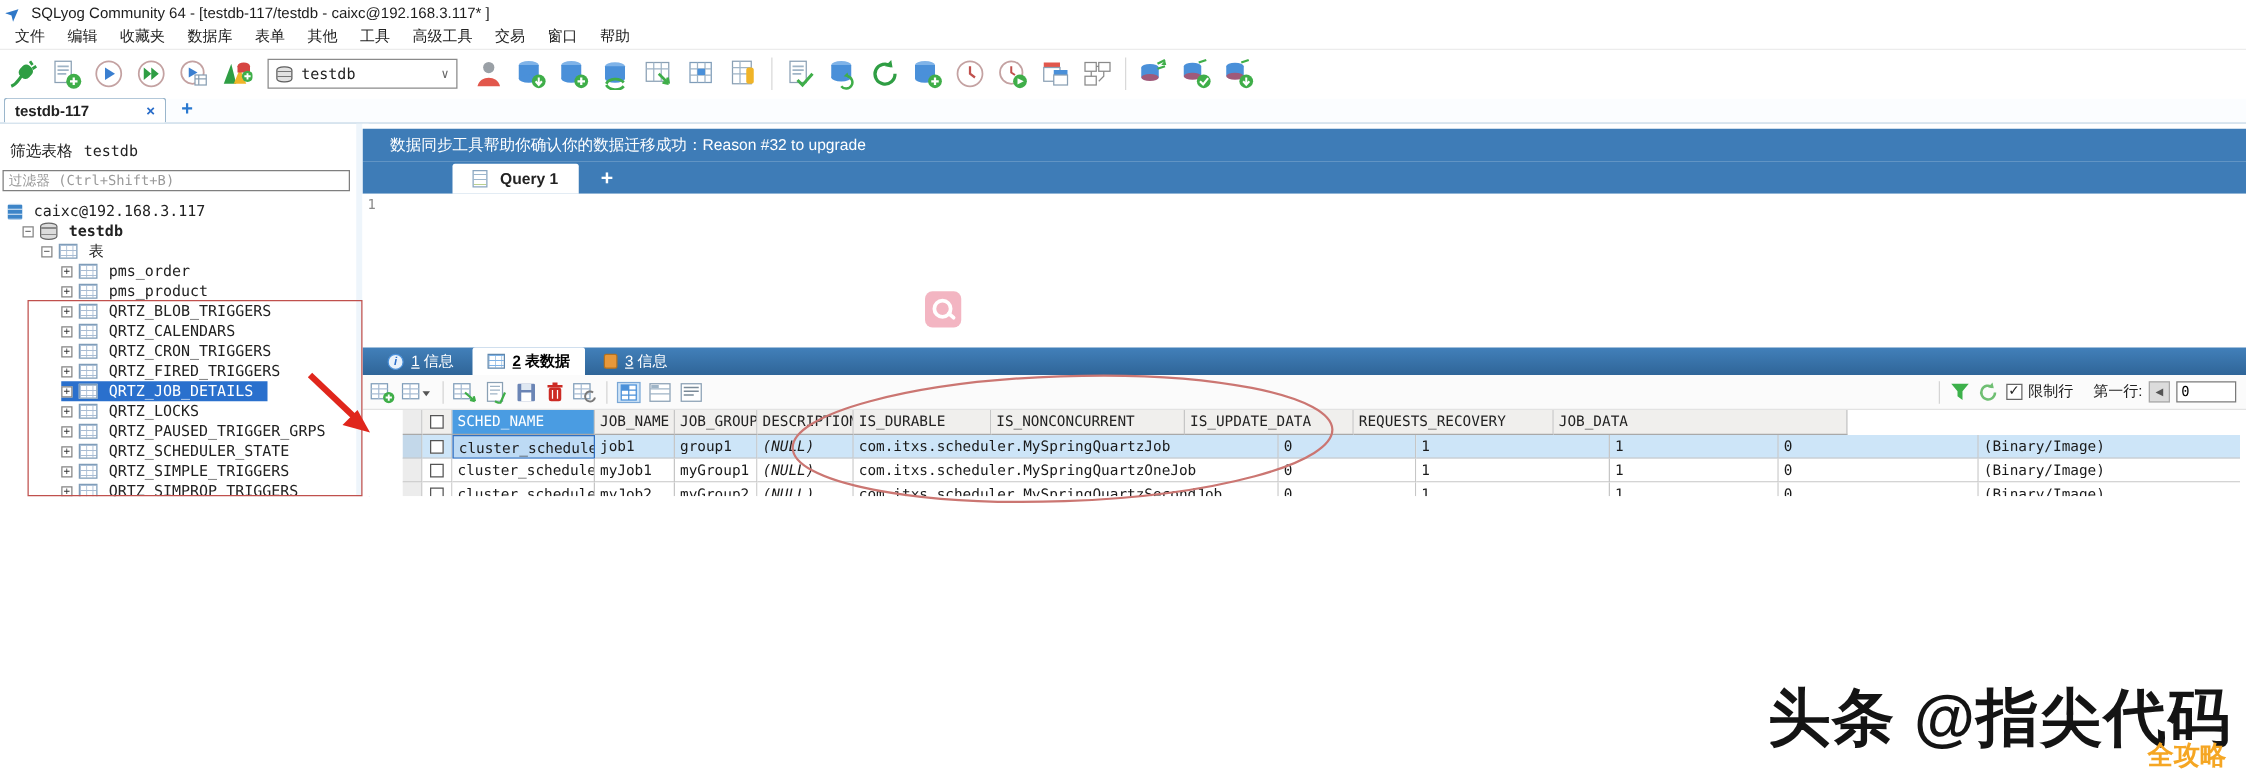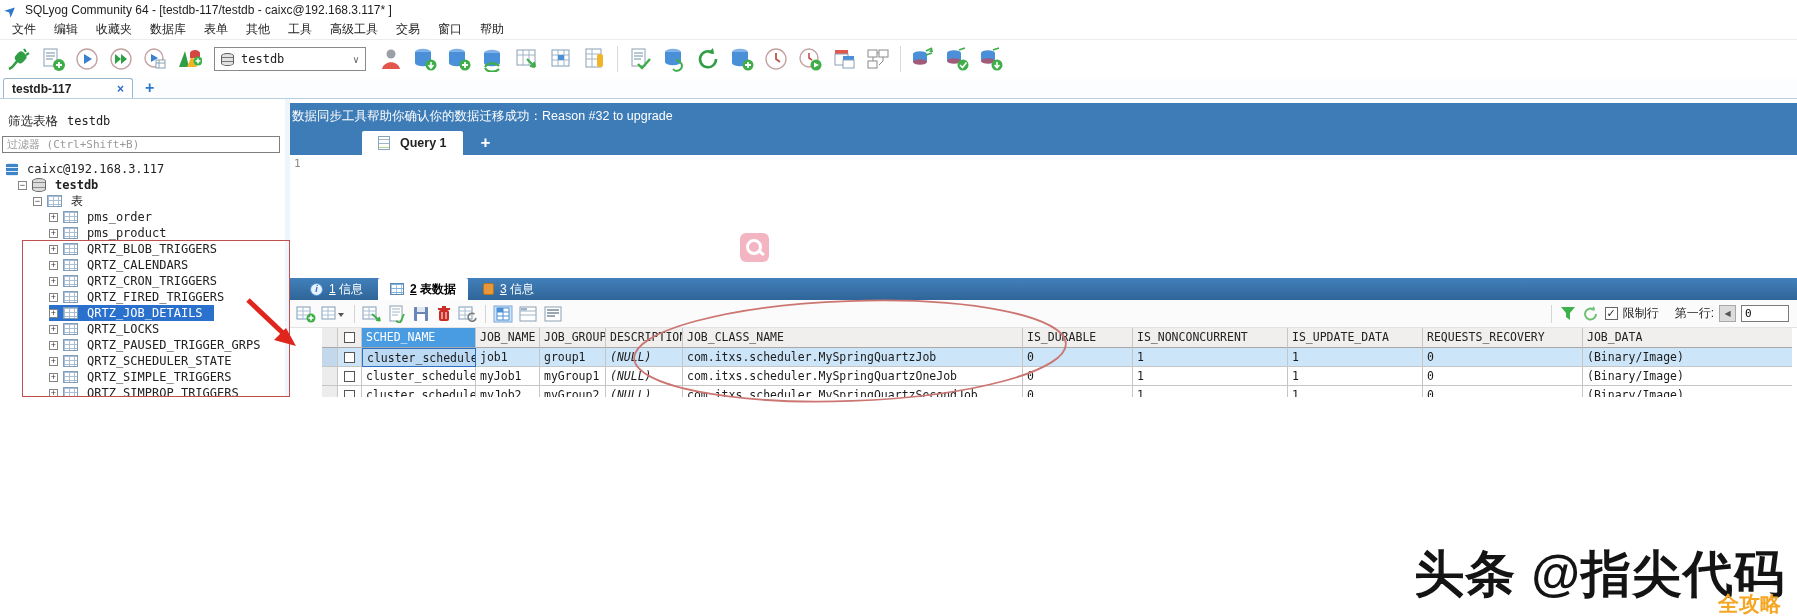--- a/index.html
+++ b/index.html
@@ -66,21 +66,21 @@
                 background-image:linear-gradient(rgba(255,255,255,.85) 1px,transparent 1px); background-size:100% 4px; }
   .tlabel { padding:0 3px; }
   .b { font-weight:bold; }
   .trow.sel .rowbody { background:#2a70cd; color:#fff; }
 
   .splitter { position:absolute; left:285px; top:0; width:5px; height:298px; background:#eef5fb; }
 
   
   .right-panel { position:absolute; left:290px; top:0; right:0; height:298px; overflow:hidden; background:#fff; }
   .banner { position:absolute; left:0; top:4px; right:0; height:26px; background:#3e7cb7; color:#fff;
-            font-size:12.5px; display:flex; align-items:center; padding-left:2px;text-align:center; }
+            font-size:12.5px; display:flex; align-items:center; padding-left:22px;text-align:center; }
   .qtabs { position:absolute; left:0; top:30px; right:0; height:26px; background:#3e7cb7;
            display:flex; align-items:flex-end; padding-left:24px; }
   .qtab { background:#fff; height:24px; display:flex; align-items:center; gap:10px; padding:0 16px;
           font-size:12.5px; font-weight:bold; border-radius:2px 2px 0 0;margin-left:48px; }
   .qtab-ico { width:12px; height:14px; background:#fff; border:1px solid #88a5c0;
               background-image:linear-gradient(transparent 2px,#9db6cc 2px,#9db6cc 3px,transparent 3px,transparent 6px,#9db6cc 6px,#9db6cc 7px,transparent 7px,transparent 10px,#b9d08f 10px,#b9d08f 11px,transparent 11px); }
   .qtab-add { color:#fff; font-size:17px; font-weight:bold; margin-left:18px; margin-bottom:2px; }
   .editor { position:absolute; left:0; top:56px; right:0; height:122px; background:#fff; }
   .gutter { position:absolute; left:0; top:0; width:14px; color:#8a8a8a;
             font-family:"DejaVu Sans Mono","Liberation Mono",monospace; font-size:11px; padding:2px 0 0 4px; }
@@ -621,21 +621,20 @@
       <div class="rgrid">
         <div class="grow ghead">
           <div class="gc ind"></div>
           <div class="gc cbc">
               <span class="gcb"></span>
             </div>
           <div class="gc w1 hsel">SCHED_NAME</div>
           <div class="gc w2">JOB_NAME</div>
           <div class="gc w3">JOB_GROUP</div>
           <div class="gc w4">DESCRIPTION</div>
-          <div class="gc w5">JOB_CLASS_NAME</div>
           <div class="gc w6">IS_DURABLE</div>
           <div class="gc w7">IS_NONCONCURRENT</div>
           <div class="gc w8">IS_UPDATE_DATA</div>
           <div class="gc w9">REQUESTS_RECOVERY</div>
           <div class="gc w10">JOB_DATA</div>
         </div>
         <div class="grow rsel">
           <div class="gc ind"></div>
           <div class="gc cbc">
               <span class="gcb"></span>

